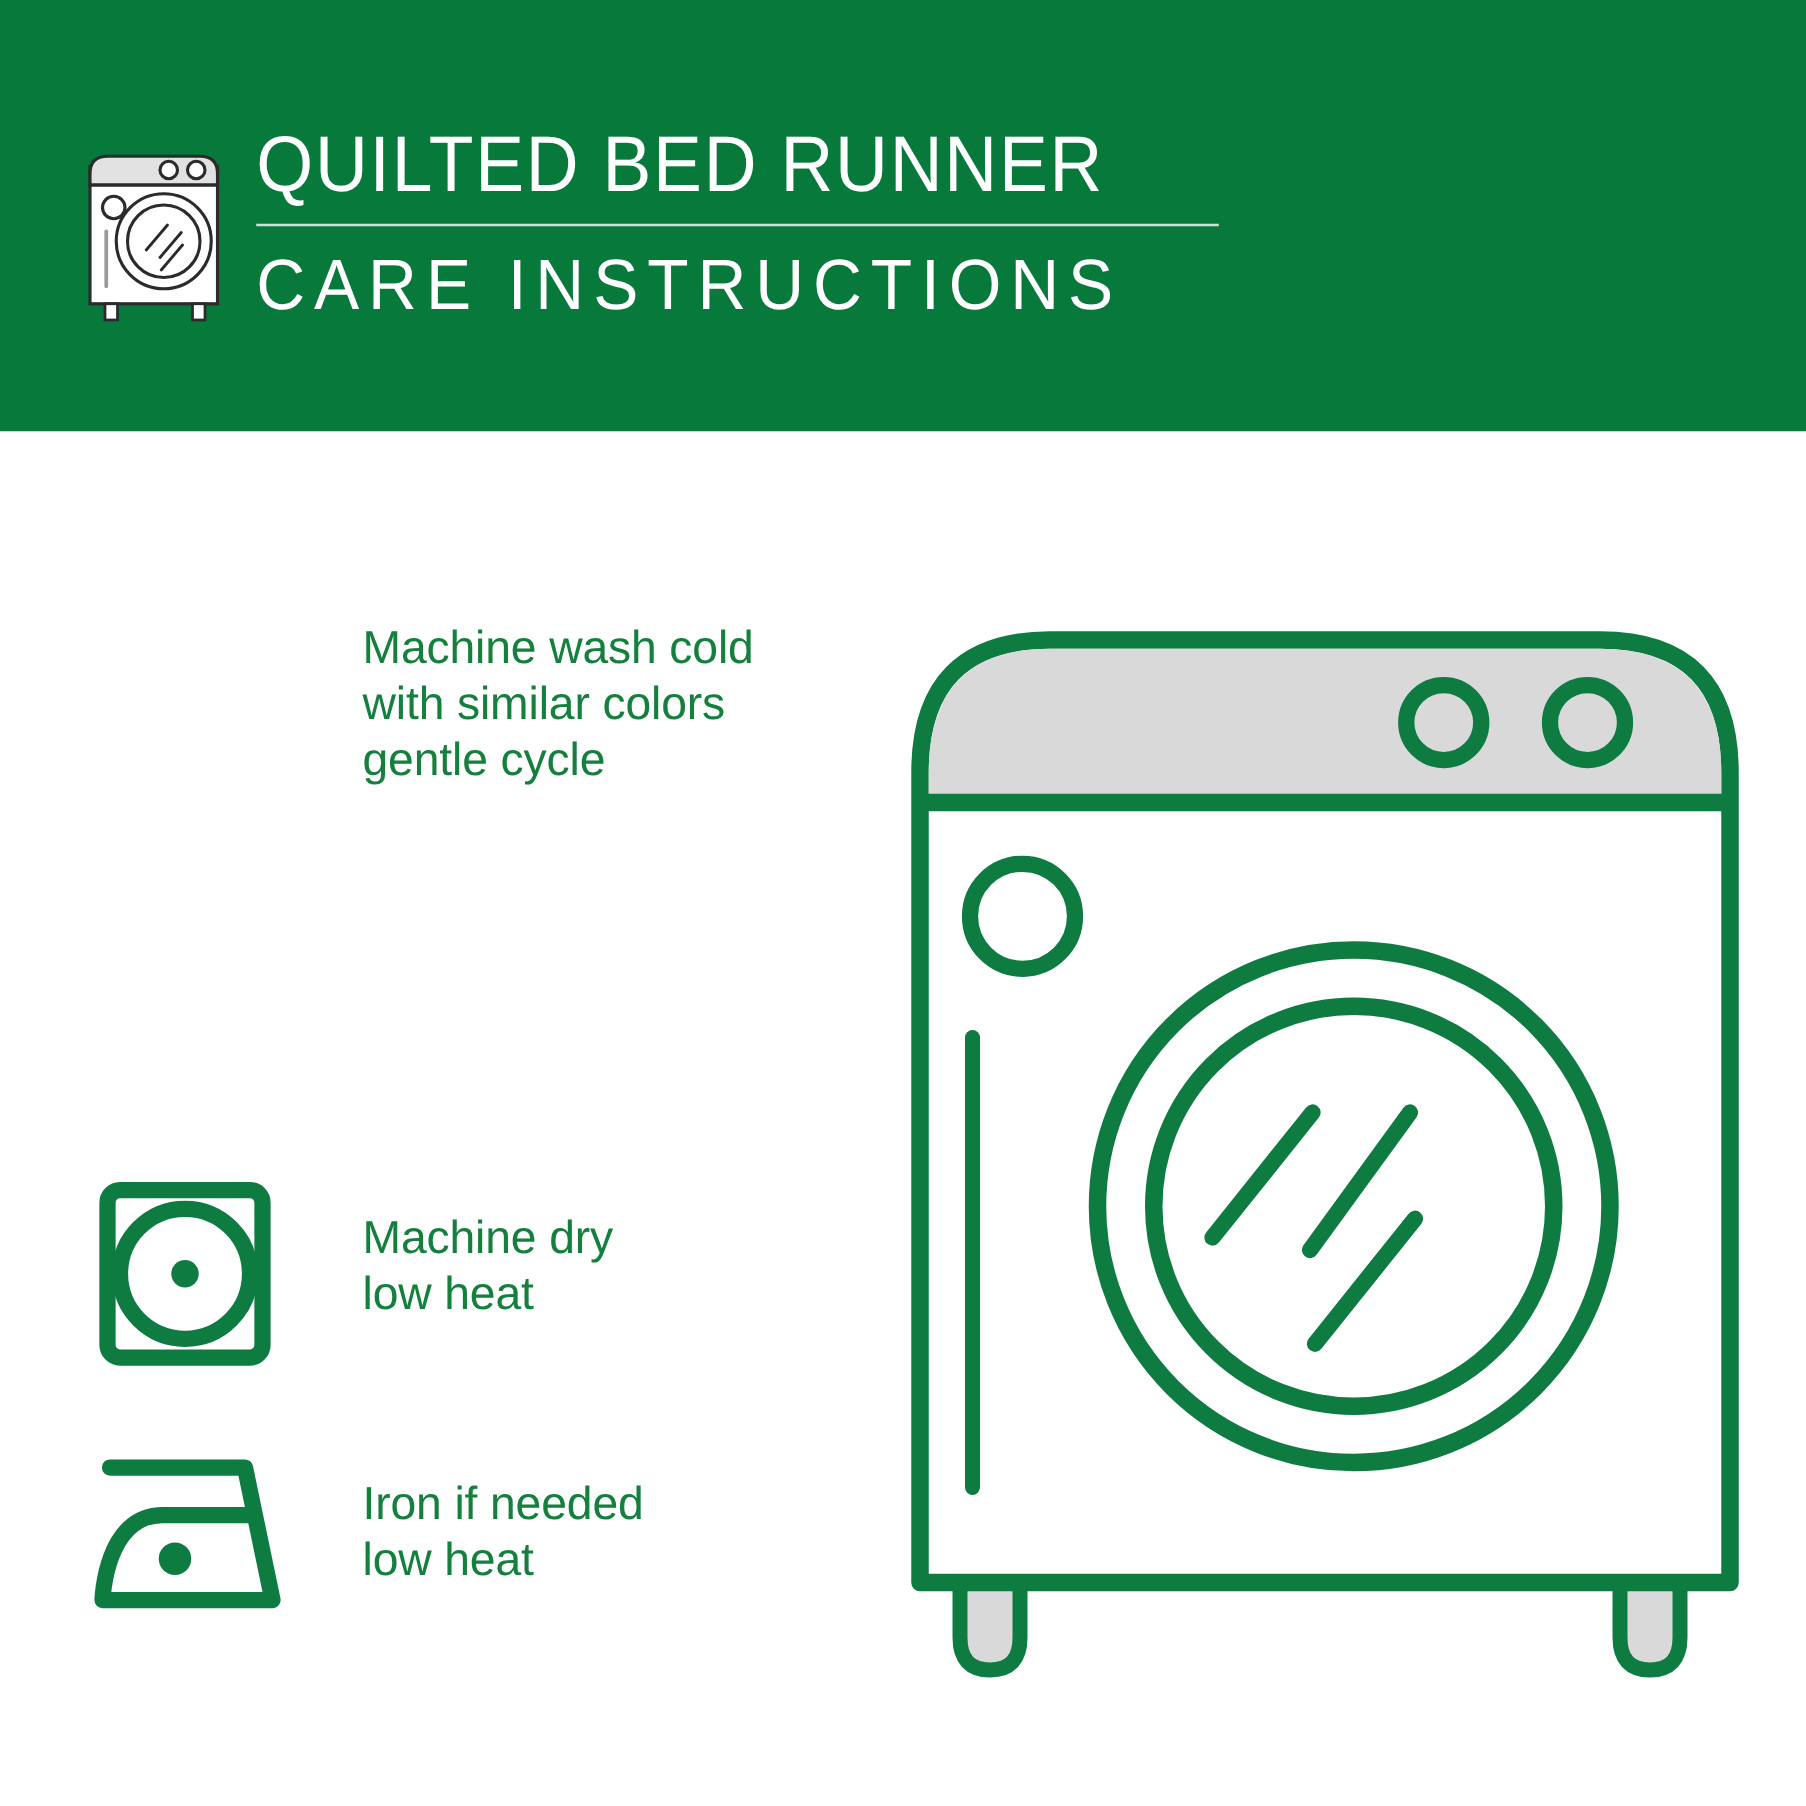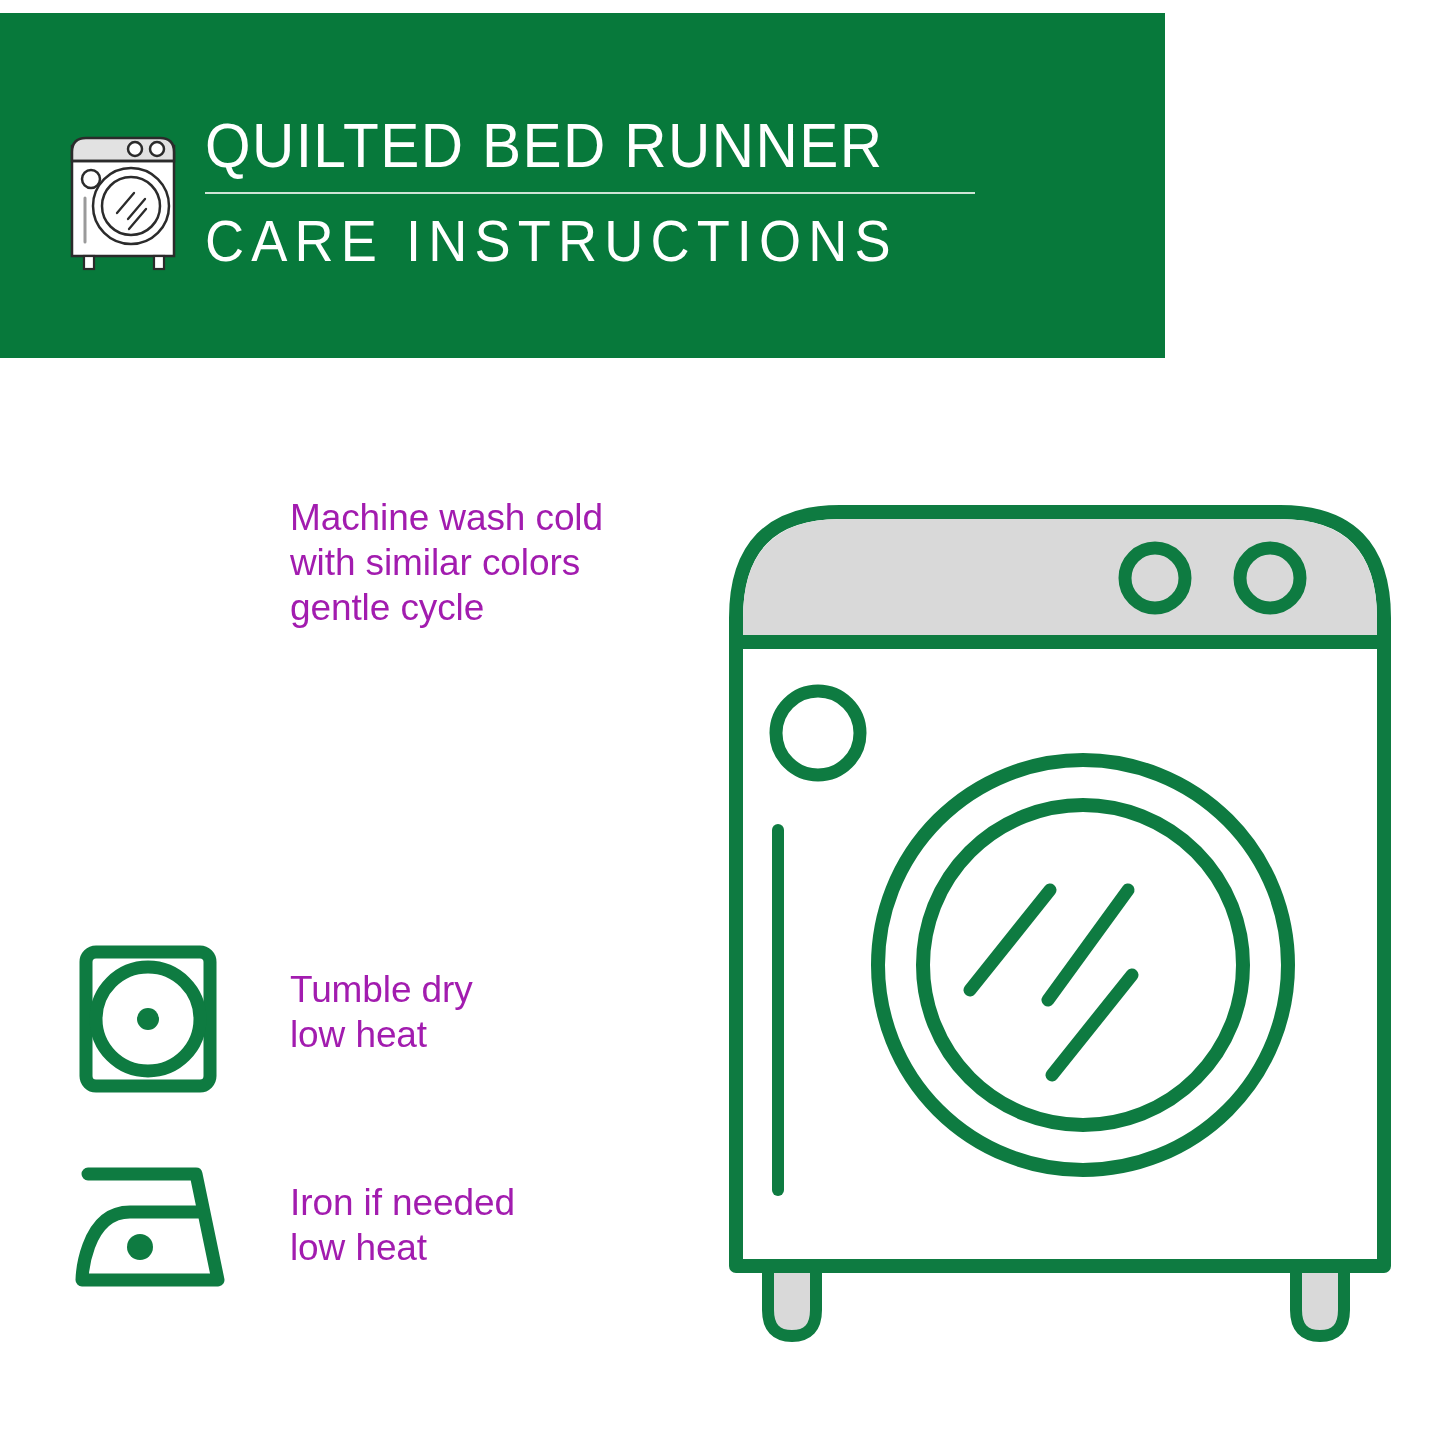--- a/index.html
+++ b/index.html
@@ -7,21 +7,21 @@
     width:1445px;height:1445px;
     background:#ffffff;
     font-family:"Liberation Sans", sans-serif;
     overflow:hidden;
     position:relative;
   }
   #page{position:relative;width:1445px;height:1445px;overflow:hidden;background:#fff;}
 
   
   .header{
-    position:absolute;left:0;top:13px;width:1165px;height:345px;
+    position:absolute;left:0;top:0;width:1445px;height:345px;
     background:#07793b;
   }
   .header-logo{
     position:absolute;left:62px;top:103px;width:128px;height:155px;
   }
   .header-text{
     position:absolute;left:205px;top:96px;width:790px;
   }
   .title-main{
     color:#ffffff;
@@ -54,21 +54,21 @@
 
   
   .care-list{position:absolute;left:0;top:345px;width:660px;height:1100px;}
   .care-row{position:absolute;left:0;width:660px;height:200px;}
   .care-row .sym{position:absolute;left:72px;top:0;width:160px;height:160px;}
   .care-row .txt{
     position:absolute;left:290px;
     font-family:"Liberation Sans", sans-serif;
     font-size:37px;
     line-height:45px;
-    color:#a21caf;
+    color:#15803d;
     letter-spacing:-0.1px;
     white-space:pre-line;
   }
   #care-row-0{top:155px;}
   #care-row-0 .txt{top:-5px;}
   #care-row-1{top:370px;}
   #care-row-1 .txt{top:22px;}
   #care-row-2{top:595px;}
   #care-row-2 .txt{top:27px;}
   #care-row-3{top:805px;}
@@ -127,21 +127,21 @@
 
 
     <div class="care-row" id="care-row-2">
       <div class="sym">
         <svg viewBox="0 0 160 160" width="160" height="160">
           <rect x="14" y="12" width="124" height="134" rx="10" fill="none" stroke="#0e7b41" stroke-width="13"></rect>
           <circle cx="76" cy="79" r="52" fill="none" stroke="#0e7b41" stroke-width="13"></circle>
           <circle cx="76" cy="79" r="11" fill="#0e7b41"></circle>
         </svg>
       </div>
-      <div class="txt">Tumble dry
+      <div class="txt">Machine dry
 low heat</div>
     </div>
 
     <div class="care-row" id="care-row-3">
       <div class="sym">
         <svg viewBox="0 0 160 160" width="160" height="160">
           <path d="M16 24 L124 24 L146 130 L10 130 C10 130 12 62 58 62 L130 62" fill="none" stroke="#0e7b41" stroke-width="13" stroke-linejoin="round" stroke-linecap="round"></path>
           <circle cx="68" cy="97" r="13" fill="#0e7b41"></circle>
         </svg>
       </div>

